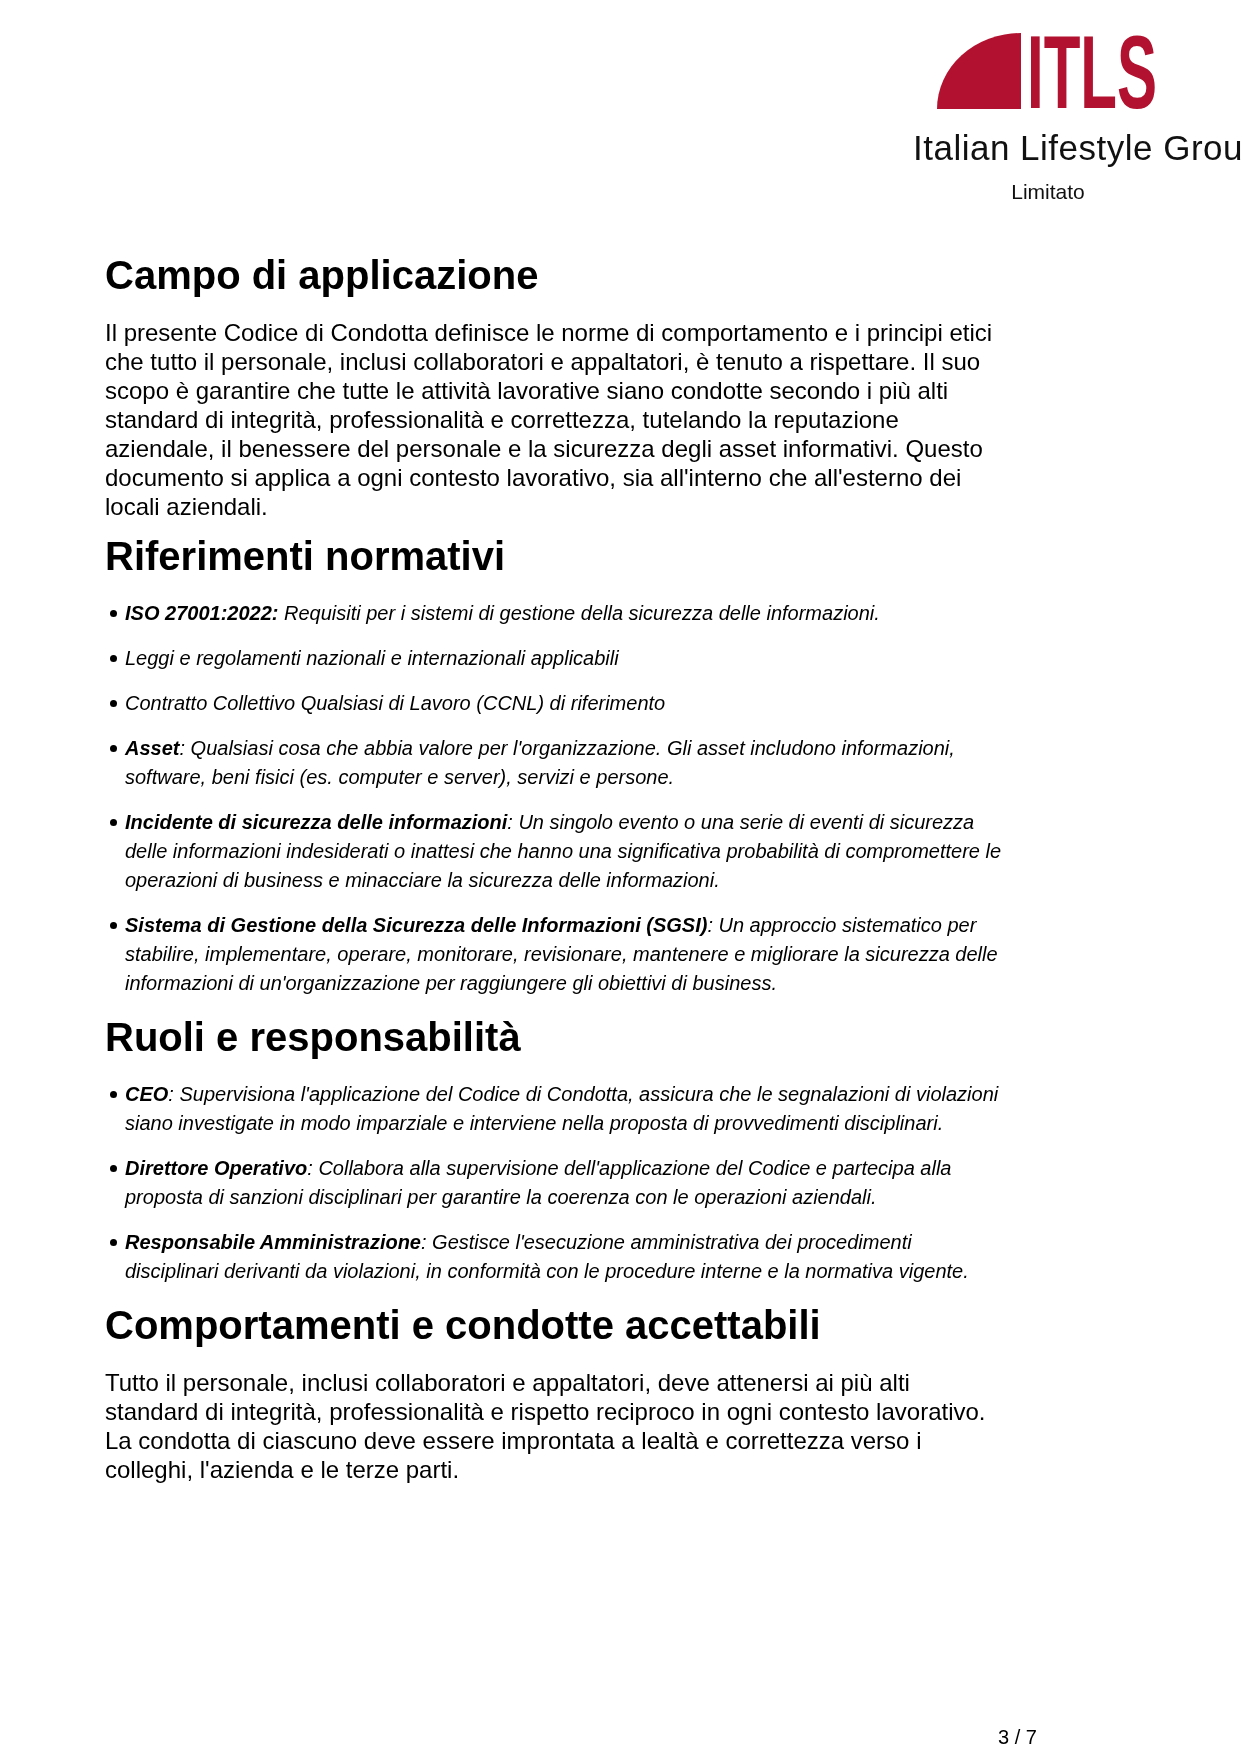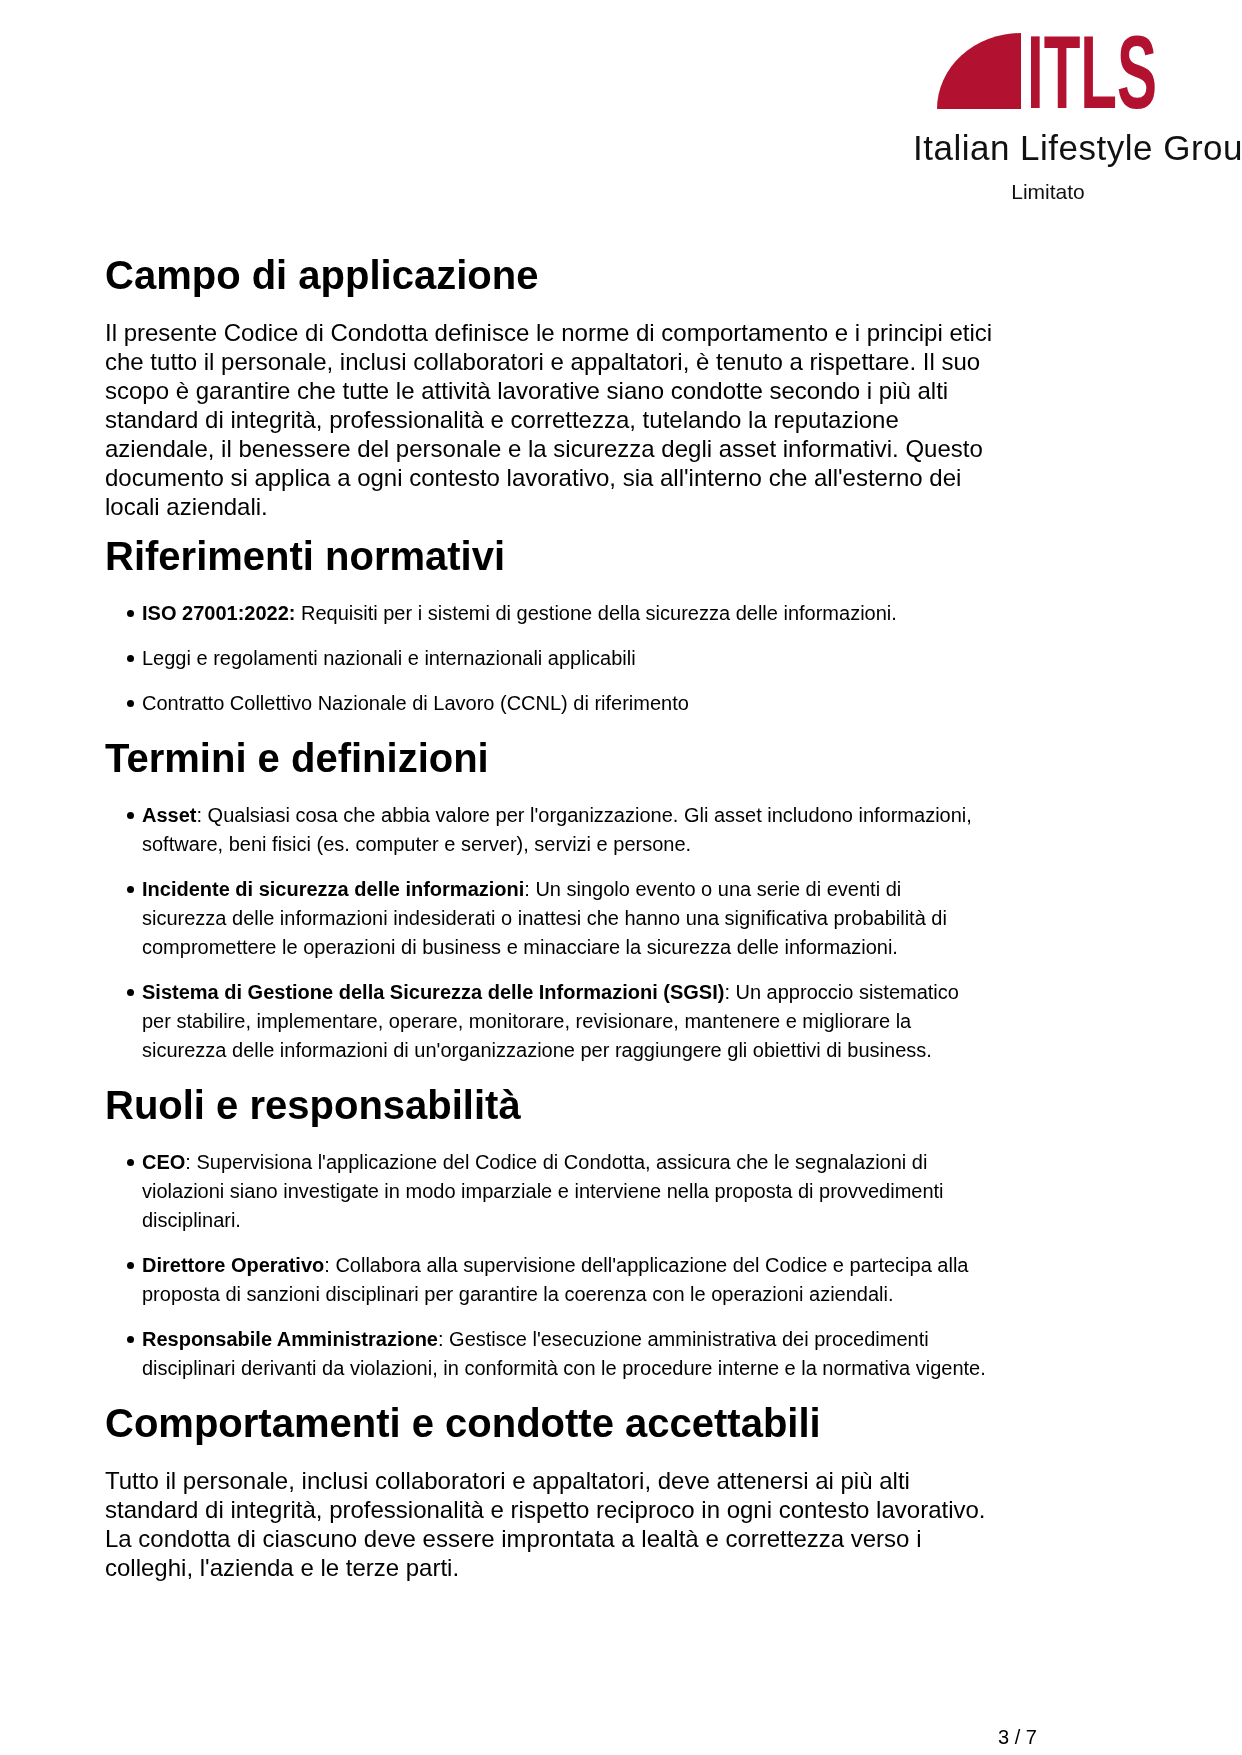--- a/index.html
+++ b/index.html
@@ -57,21 +57,21 @@
   }
   .content > .section-heading:first-child { margin-top: 240px; }
   .para {
     font-size: 24px;
     line-height: 29px;
     margin: 20px 0 0 0;
     color: #000;
   }
   ul.bullets {
     list-style: none;
-    margin: 17px; padding: 0;
+    margin: 0; padding: 0; font-style: italic;
   }
   ul.bullets li {
     position: relative;
     padding-left: 20px;
     margin: 0 0 16px 0;
     font-size: 20px;
     line-height: 29px;
     color: #000;
   }
   ul.bullets li::before {
@@ -106,23 +106,22 @@
     <div class="company-sub">Limitato</div>
   </header>
 
   <main class="content" id="content">
       <h2 class="section-heading">Campo di applicazione</h2>
       <p class="para">Il presente Codice di Condotta definisce le norme di comportamento e i principi etici che tutto il personale, inclusi collaboratori e appaltatori, è tenuto a rispettare. Il suo scopo è garantire che tutte le attività lavorative siano condotte secondo i più alti standard di integrità, professionalità e correttezza, tutelando la reputazione aziendale, il benessere del personale e la sicurezza degli asset informativi. Questo documento si applica a ogni contesto lavorativo, sia all'interno che all'esterno dei locali aziendali.</p>
       <h2 class="section-heading">Riferimenti normativi</h2>
       <ul class="bullets">
         <li><strong>ISO 27001:2022:</strong> Requisiti per i sistemi di gestione della sicurezza delle informazioni.</li>
         <li>Leggi e regolamenti nazionali e internazionali applicabili</li>
-        <li>Contratto Collettivo Nazionale di Lavoro (CCNL) di riferimento</li>
+        <li>Contratto Collettivo Qualsiasi di Lavoro (CCNL) di riferimento</li>
       </ul>
-      <h2 class="section-heading">Termini e definizioni</h2>
       <ul class="bullets">
         <li><strong>Asset</strong>: Qualsiasi cosa che abbia valore per l'organizzazione. Gli asset includono informazioni, software, beni fisici (es. computer e server), servizi e persone.</li>
         <li><strong>Incidente di sicurezza delle informazioni</strong>: Un singolo evento o una serie di eventi di sicurezza delle informazioni indesiderati o inattesi che hanno una significativa probabilità di compromettere le operazioni di business e minacciare la sicurezza delle informazioni.</li>
         <li><strong>Sistema di Gestione della Sicurezza delle Informazioni (SGSI)</strong>: Un approccio sistematico per stabilire, implementare, operare, monitorare, revisionare, mantenere e migliorare la sicurezza delle informazioni di un'organizzazione per raggiungere gli obiettivi di business.</li>
       </ul>
       <h2 class="section-heading">Ruoli e responsabilità</h2>
       <ul class="bullets">
         <li><strong>CEO</strong>: Supervisiona l'applicazione del Codice di Condotta, assicura che le segnalazioni di violazioni siano investigate in modo imparziale e interviene nella proposta di provvedimenti disciplinari.</li>
         <li><strong>Direttore Operativo</strong>: Collabora alla supervisione dell'applicazione del Codice e partecipa alla proposta di sanzioni disciplinari per garantire la coerenza con le operazioni aziendali.</li>
         <li><strong>Responsabile Amministrazione</strong>: Gestisce l'esecuzione amministrativa dei procedimenti disciplinari derivanti da violazioni, in conformità con le procedure interne e la normativa vigente.</li>

